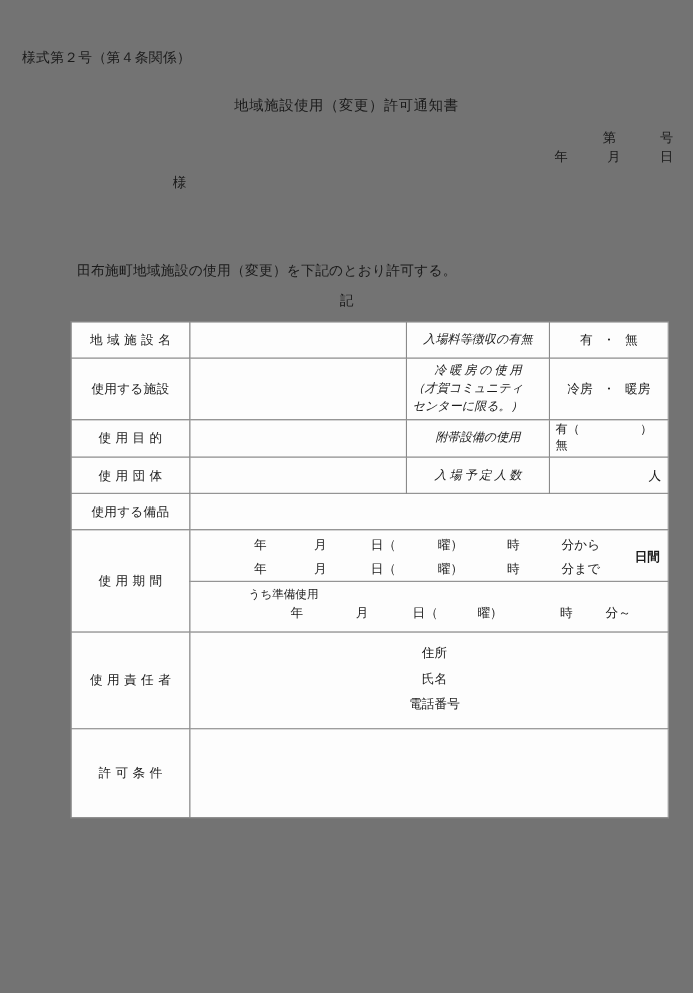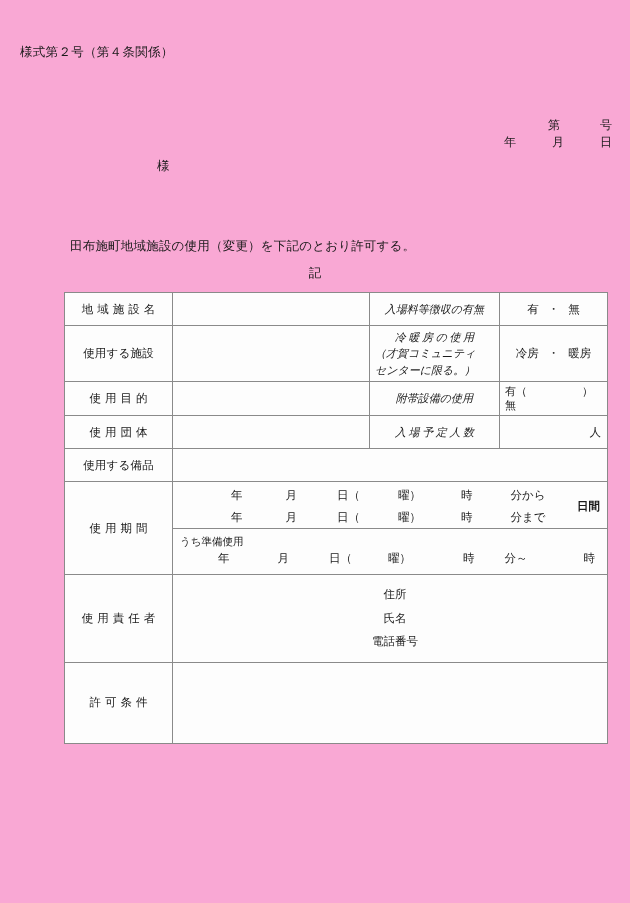--- a/index.html
+++ b/index.html
@@ -9,21 +9,21 @@
     background: #ffffff;
   }
   body {
     font-family: "Liberation Serif", "DejaVu Serif", serif;
     color: #1a1a1a;
   }
   #page {
     position: relative;
     width: 630px;
     height: 903px;
-    background: #f9a8d4;
+    background: #737373;
     overflow: hidden;
   }
 
   
   .form-no {
     position: absolute;
     left: 20px;
     top: 44px;
     font-size: 12.5px;
     letter-spacing: 0.3px;
@@ -161,20 +161,21 @@
     position: absolute;
     right: 7px;
     top: 17px;
     font-size: 11.5px;
     font-weight: bold;
   }
   .prep {
     padding: 5px 7px 7px 7px;
     font-size: 11.5px;
     line-height: 1.5;
+    margin-left: 46px;
   }
   .prep .cap { display: block; font-size: 10.5px; }
   .prep .line2 { display: block; white-space: nowrap; padding-left: 38px; }
   .prep .p1 { display: inline-block; width: 48px; }
   .prep .p2 { display: inline-block; width: 40px; }
   .prep .p3 { display: inline-block; width: 36px; }
   .prep .p4 { display: inline-block; width: 52px; }
   .prep .p5 { display: inline-block; width: 30px; }
   .prep .p6 { display: inline-block; width: 56px; }
   .prep .p7 { display: inline-block; width: 36px; }
@@ -186,20 +187,21 @@
   }
   .resp span { display: block; text-align: center; }
 </style>
 </head>
 <body>
 
 <div id="page">
 
   <div class="form-no">様式第２号（第４条関係）</div>
 
+  <div class="doc-title">地域施設使用（変更）許可通知書</div>
 
   <div class="num-line">
     <span>第</span>
     <span class="sp"></span>
     <span>号</span>
   </div>
 
   <div class="date-line">
     <span>年</span>
     <span class="sp"></span>

